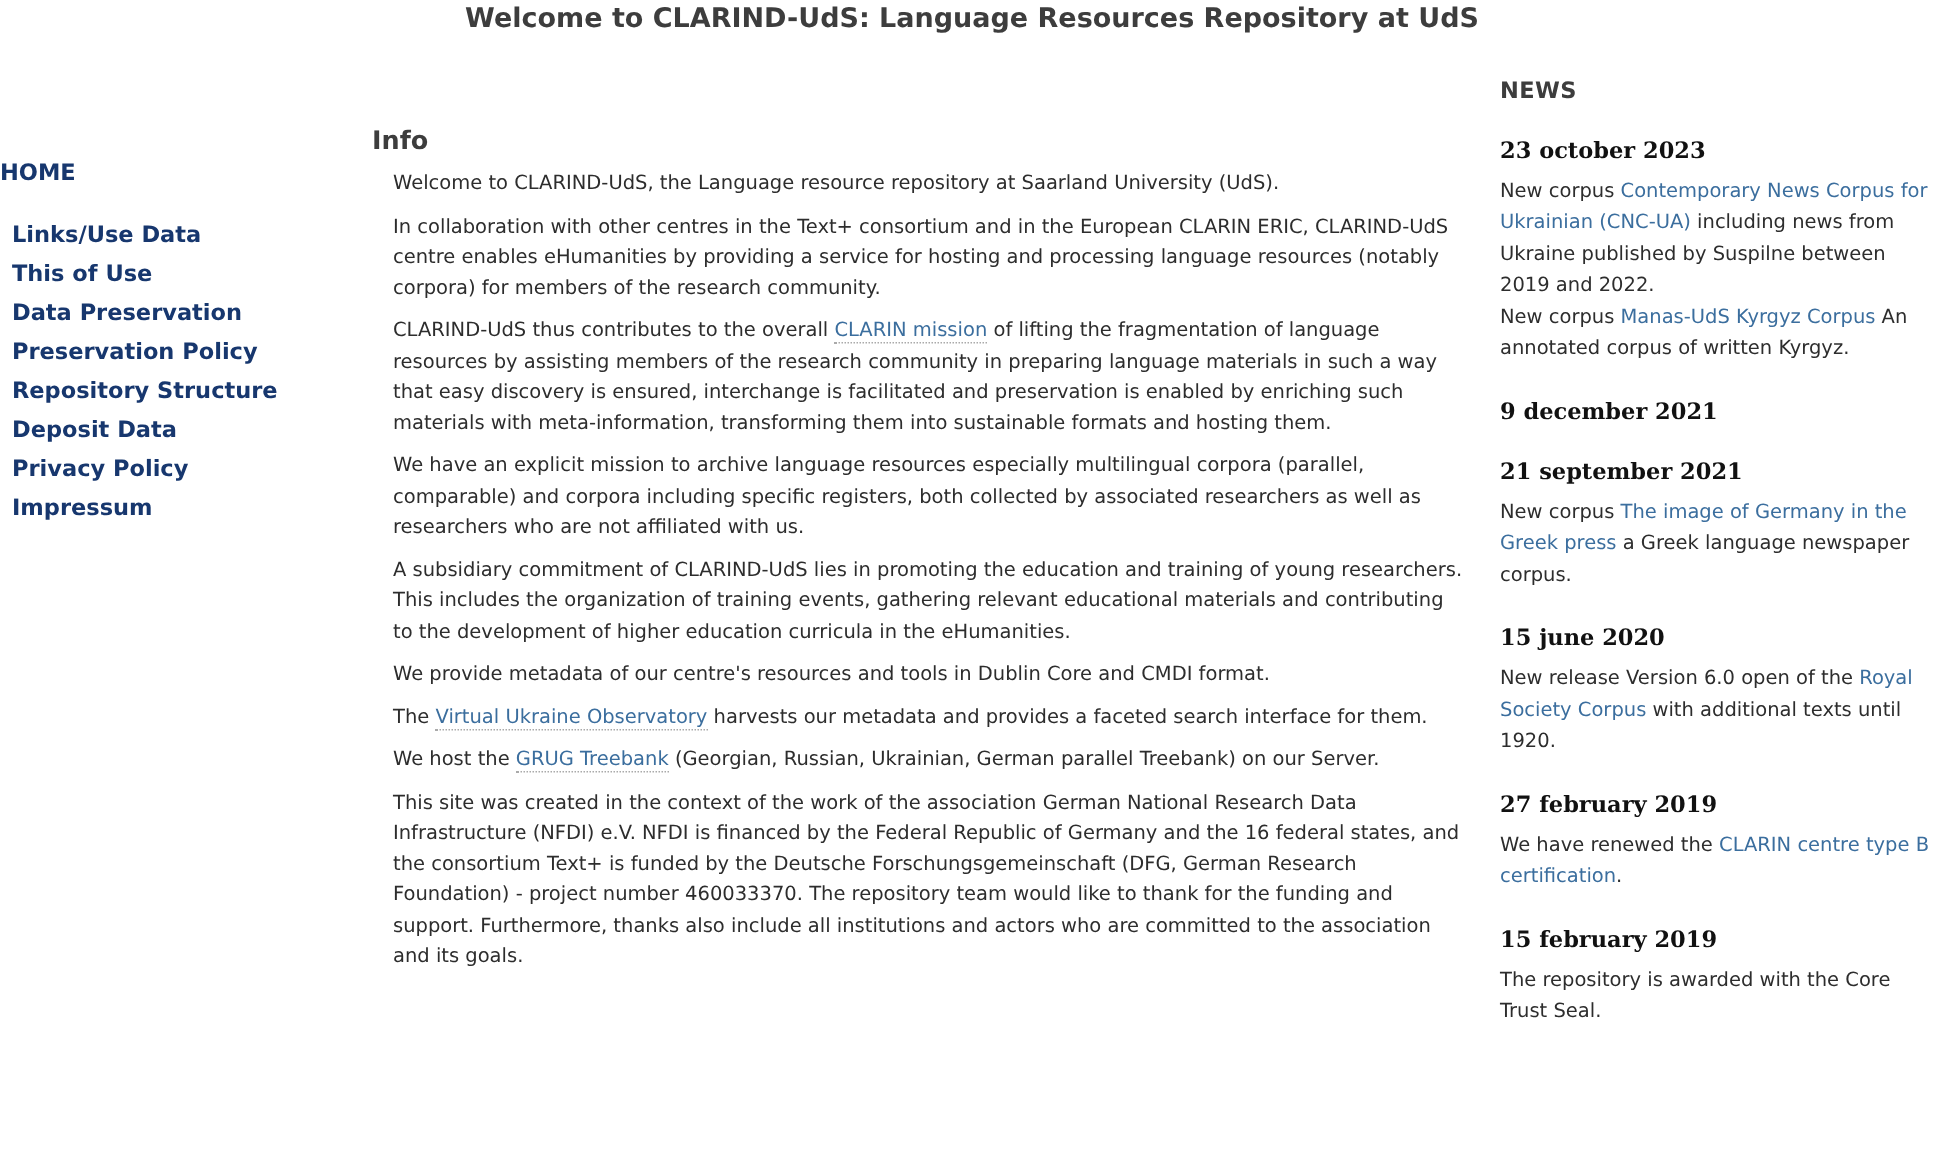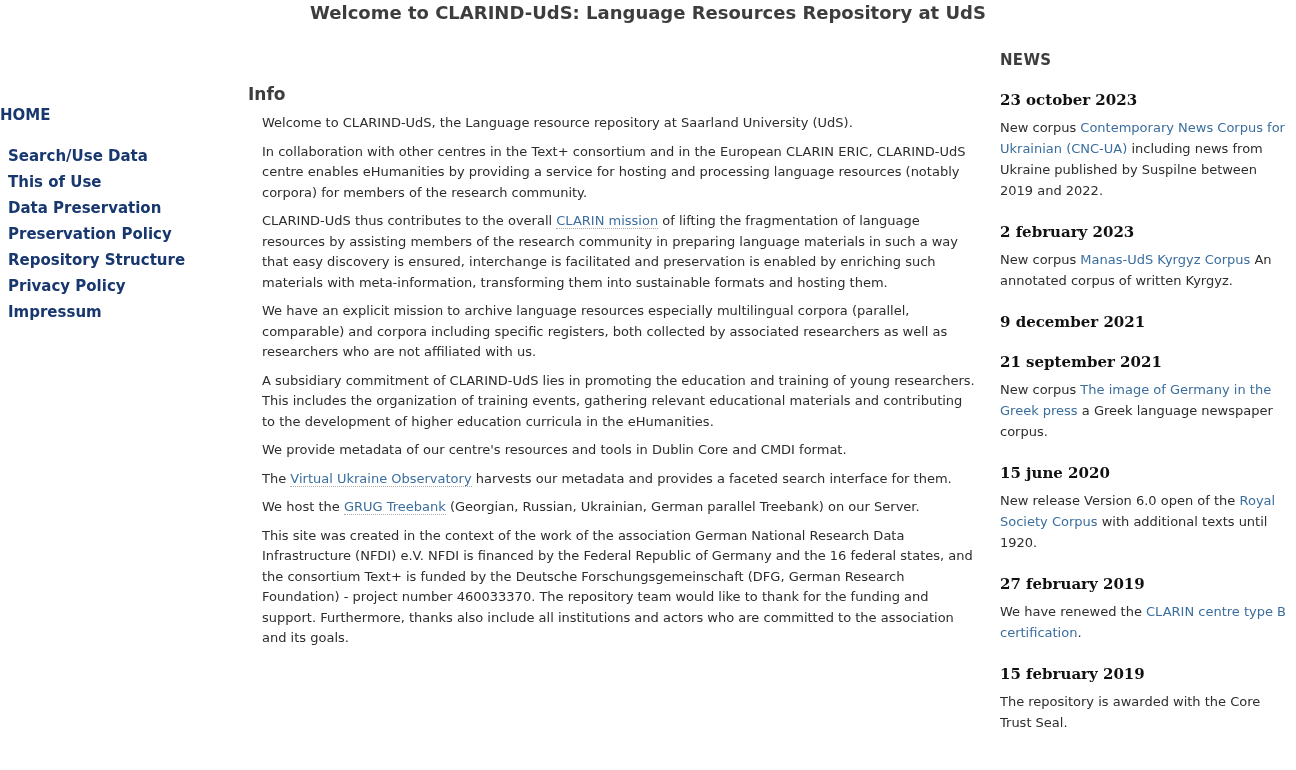--- a/index.html
+++ b/index.html
@@ -110,25 +110,26 @@
   }
 </style>
 </head>
 <body>
 
 <h1 class="page-title">Welcome to CLARIND-UdS: Language Resources Repository at UdS</h1>
 
 <nav class="sidebar">
   <div class="nav-home">HOME</div>
   <ul id="sidebar-menu">
-      <li class="nav-item">Search/Use Data</li>
+      <li class="nav-item">Links/Use Data</li>
       <li class="nav-item">This of Use</li>
       <li class="nav-item">Data Preservation</li>
       <li class="nav-item">Preservation Policy</li>
       <li class="nav-item">Repository Structure</li>
+      <li class="nav-item">Deposit Data</li>
       <li class="nav-item">Privacy Policy</li>
       <li class="nav-item">Impressum</li>
     </ul>
 </nav>
 
 <main class="content">
   <h2>Info</h2>
   <div id="paragraphs">
       <p><span>Welcome to CLARIND-UdS, the Language resource repository at Saarland University (UdS).</span></p>
       <p><span>In collaboration with other centres in the Text+ consortium and in the European CLARIN ERIC, CLARIND-UdS centre enables eHumanities by providing a service for hosting and processing language resources (notably corpora) for members of the research community.</span></p>
@@ -143,21 +144,20 @@
 </main>
 
 <aside class="news">
   <h2>NEWS</h2>
   <div id="news-items">
       <div>
         <h3 class="news-date">23 october 2023</h3>
         <p class="news-body"><span>New corpus </span><a class="inline-link">Contemporary News Corpus for Ukrainian (CNC-UA)</a><span> including news from Ukraine published by Suspilne between 2019 and 2022.</span></p>
       </div>
       <div>
-        <h3 class="news-date">2 february 2023</h3>
         <p class="news-body"><span>New corpus </span><a class="inline-link">Manas-UdS Kyrgyz Corpus</a><span> An annotated corpus of written Kyrgyz.</span></p>
       </div>
       <div>
         <h3 class="news-date">9 december 2021</h3>
       </div>
       <div>
         <h3 class="news-date">21 september 2021</h3>
         <p class="news-body"><span>New corpus </span><a class="inline-link">The image of Germany in the Greek press</a><span> a Greek language newspaper corpus.</span></p>
       </div>
       <div>

